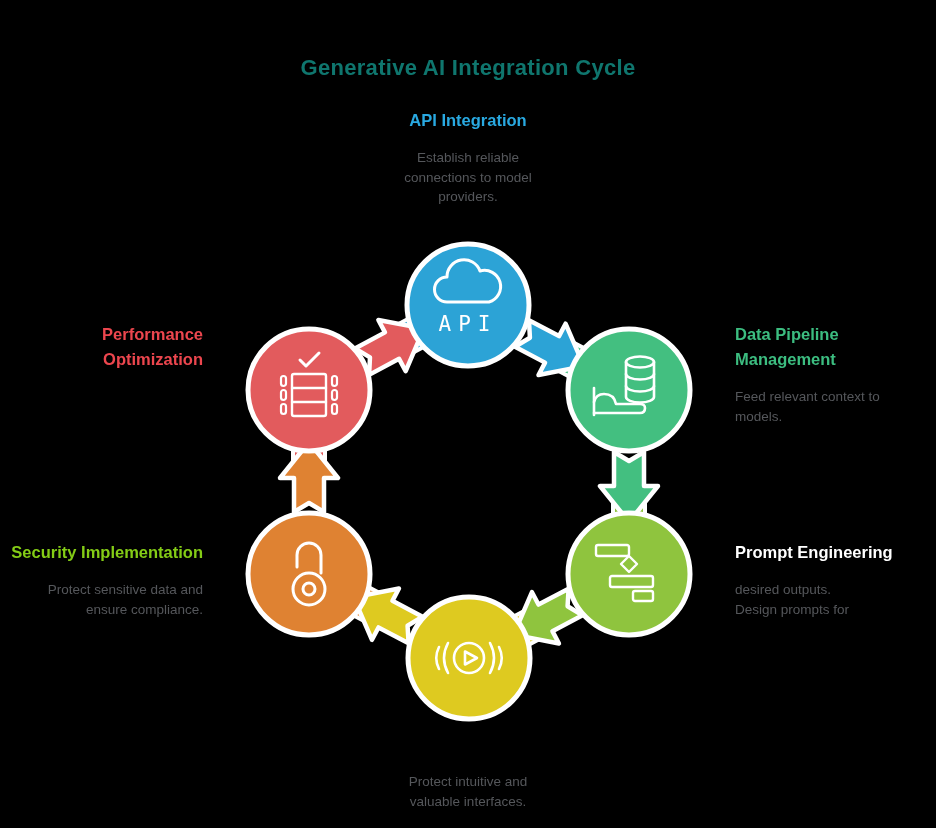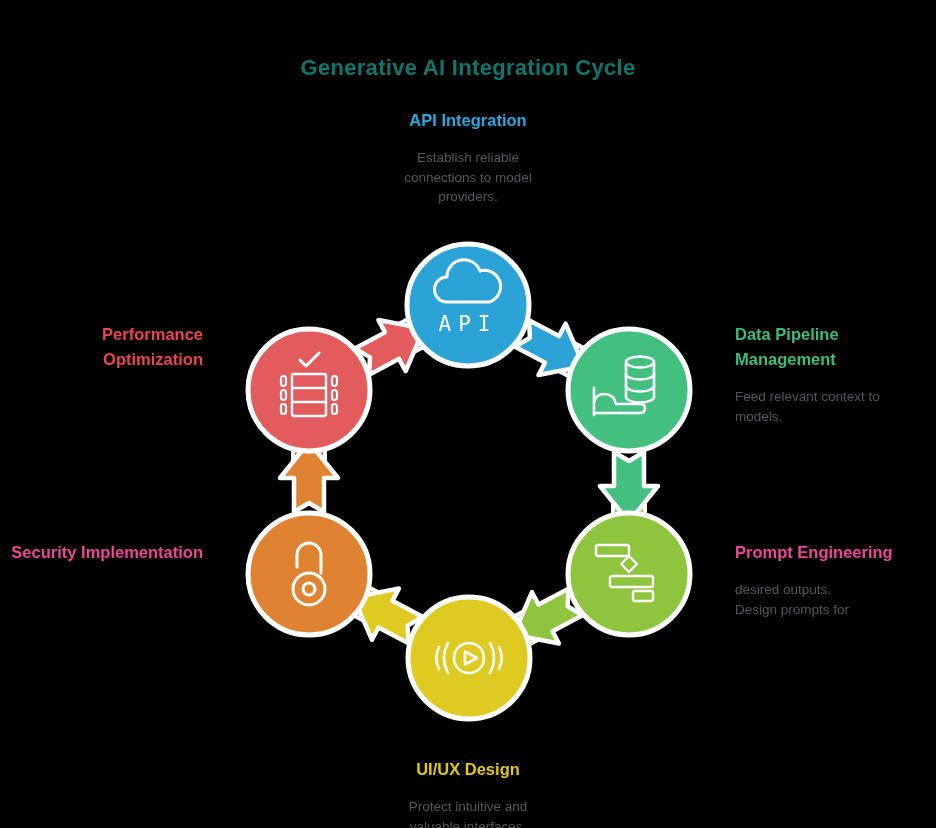--- a/index.html
+++ b/index.html
@@ -155,36 +155,39 @@
 
   <div class="node-text tb-right-1">
     <div class="node-title" style="color: rgb(60, 189, 128);">Data Pipeline Management</div>
     <div class="node-desc">
       <div>Feed relevant context to</div>
       <div>models.</div>
     </div>
   </div>
 
   <div class="node-text tb-right-2">
-    <div class="node-title" style="color: #ec4899;">Prompt Engineering</div>
+    <div class="node-title" style="color: #ffffff;">Prompt Engineering</div>
     <div class="node-desc">
       <div>desired outputs.</div>
       <div>Design prompts for</div>
     </div>
   </div>
 
   <div class="node-text tb-bottom">
-    <div class="node-title" style="color: rgb(228, 199, 19);">UI/UX Design</div>
     <div class="node-desc">
       <div>Protect intuitive and</div>
       <div>valuable interfaces.</div>
     </div>
   </div>
 
   <div class="node-text tb-left-2">
-    <div class="node-title" style="color: #ec4899;">Security Implementation</div>
+    <div class="node-title" style="color: #84cc16;">Security Implementation</div>
+    <div class="node-desc">
+      <div>Protect sensitive data and</div>
+      <div>ensure compliance.</div>
+    </div>
   </div>
 
   <div class="node-text tb-left-1">
     <div class="node-title" style="color: rgb(236, 70, 78);">Performance Optimization</div>
   </div>
 
 </div>
 
 </body></html>

